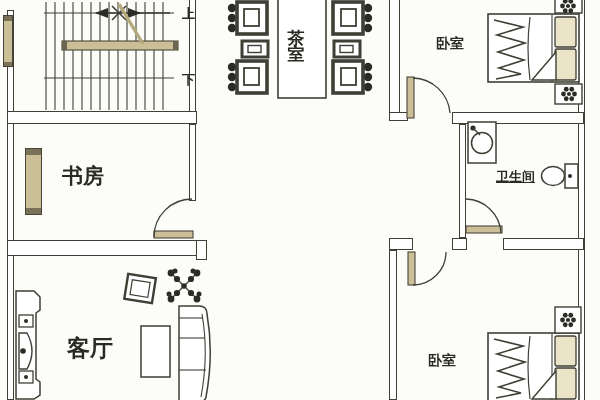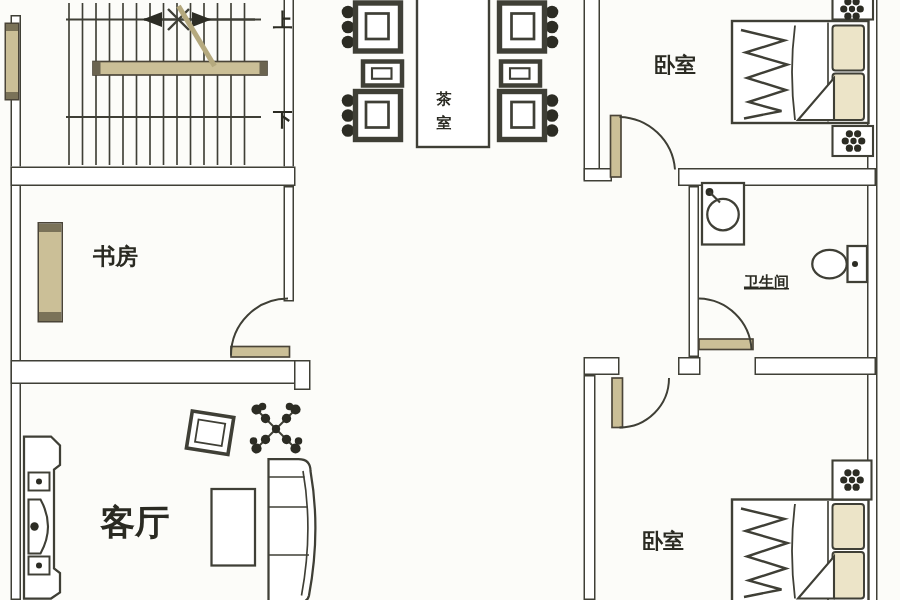--- a/index.html
+++ b/index.html
@@ -209,27 +209,27 @@
     <g>
       <rect x="466" y="226" width="36" height="7" class="tan"></rect>
       <path d="M466,199 A36,36 0 0 1 501,233" class="ln" stroke-width="1.3"></path>
     </g>
     <g>
       <rect x="408" y="252" width="7" height="33" class="tan"></rect>
       <path d="M413,285 A33,33 0 0 0 446,252" class="ln" stroke-width="1.3"></path>
     </g>
   </svg>
 
-  <div class="room-label v-label" style="left:287px;top:31px;width:18px;font-size:10px;line-height:16px;margin-top:28px;">茶室</div>
+  <div class="room-label v-label" style="left:287px;top:31px;width:18px;font-size:17px;line-height:16px;">茶室</div>
 
   <div class="room-label" style="left:436px;top:35px;font-size:14px;">卧室</div>
 
-  <div class="room-label" style="left:62px;top:162px;font-size:15px;">书房</div>
-
-  <div class="room-label" style="left:496px;top:181px;font-size:10px;text-decoration:underline;">卫生间</div>
+  <div class="room-label" style="left:62px;top:162px;font-size:21px;">书房</div>
+
+  <div class="room-label" style="left:496px;top:168px;font-size:13px;text-decoration:underline;">卫生间</div>
 
   <div class="room-label" style="left:67px;top:333px;font-size:23px;">客厅</div>
 
   <div class="room-label" style="left:428px;top:352px;font-size:14px;">卧室</div>
 
   <div class="room-label" style="left:182px;top:5px;font-size:13px;">上</div>
 
   <div class="room-label" style="left:182px;top:71px;font-size:13px;">下</div>
 
 </div>

